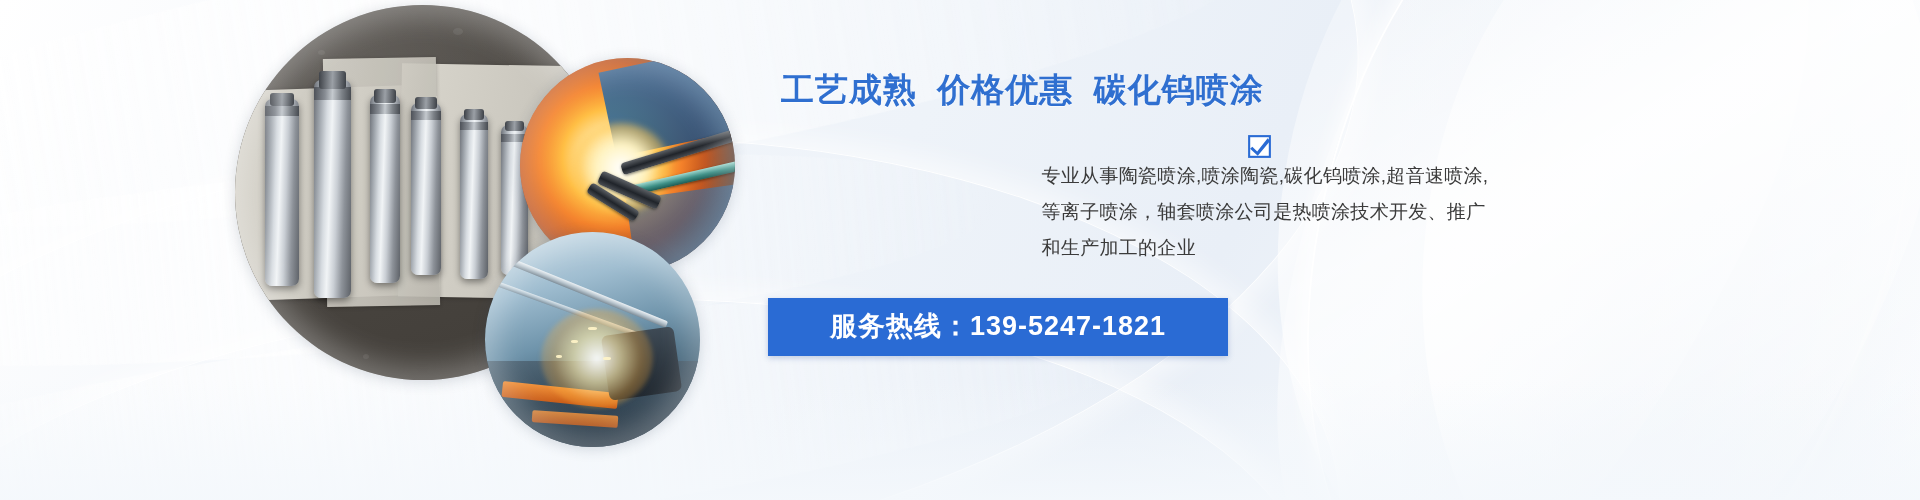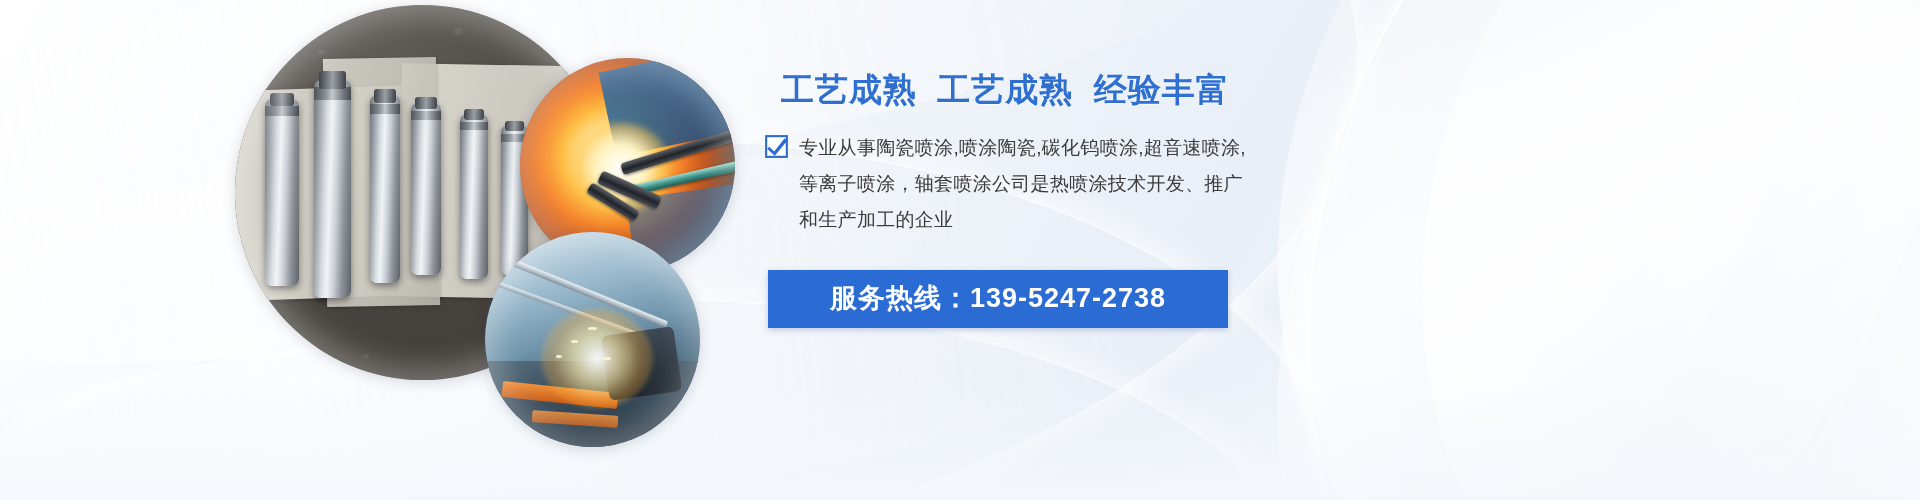--- a/index.html
+++ b/index.html
@@ -224,22 +224,23 @@
     line-height: 1.1;
     margin: 0 0 22px 16px;
     white-space: pre;
     text-shadow: 0 1px 0 rgba(255,255,255,.6);
   }
 
   .bullets { margin: 0; padding: 0; list-style: none; }
 
   .bullet {
     display: flex;
-    align-items: flex-start;
+    align-items: center;
     margin-bottom: 14px;
+    flex-direction: column;
   }
 
   .check-icon {
     flex: 0 0 auto;
     width: 23px;
     height: 23px;
     margin-top: 5px;
     margin-right: 11px;
   }
 
@@ -349,34 +350,34 @@
       <div class="spark" style="left:40%;top:50%;width:7px;height:3px;"></div>
       <div class="spark" style="left:48%;top:44%;width:9px;height:3px;"></div>
       <div class="spark" style="left:33%;top:57%;width:6px;height:3px;"></div>
       <div class="spark" style="left:55%;top:58%;width:8px;height:3px;"></div>
       <div class="photo-fade"></div>
     </div>
   </div>
 
   <div class="content">
 
-    <h1 class="headline">工艺成熟  工艺成熟  经验丰富</h1>
+    <h1 class="headline">工艺成熟  价格优惠  碳化钨喷涂</h1>
 
     <ul class="bullets">
 
       <li class="bullet">
         <svg class="check-icon" viewBox="0 0 24 24">
           <rect x="1.2" y="1.2" width="21.6" height="21.6" fill="#ffffff" stroke="#2a6bd4" stroke-width="2.2"></rect>
           <path d="M4.5 12.2 L9.6 17.2 L20.5 3.4 L23 6.2 L10.2 21.6 L2.2 14.4 Z" fill="#2a6bd4"></path>
         </svg>
         <div class="bullet-text">专业从事陶瓷喷涂,喷涂陶瓷,碳化钨喷涂,超音速喷涂,
 等离子喷涂，轴套喷涂公司是热喷涂技术开发、推广
 和生产加工的企业</div>
       </li>
 
 
     </ul>
 
-    <div class="hotline">服务热线：139-5247-2738</div>
+    <div class="hotline">服务热线：139-5247-1821</div>
 
   </div>
 
 </div>
 
 </body></html>

